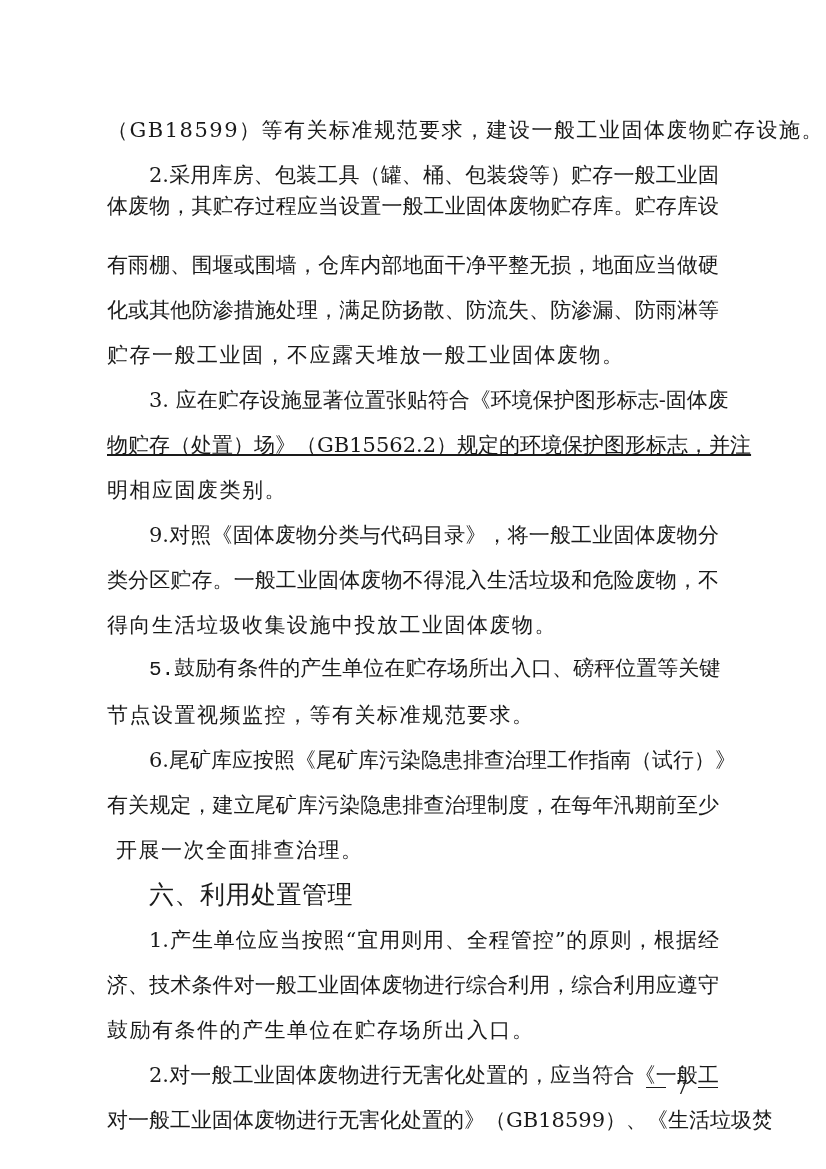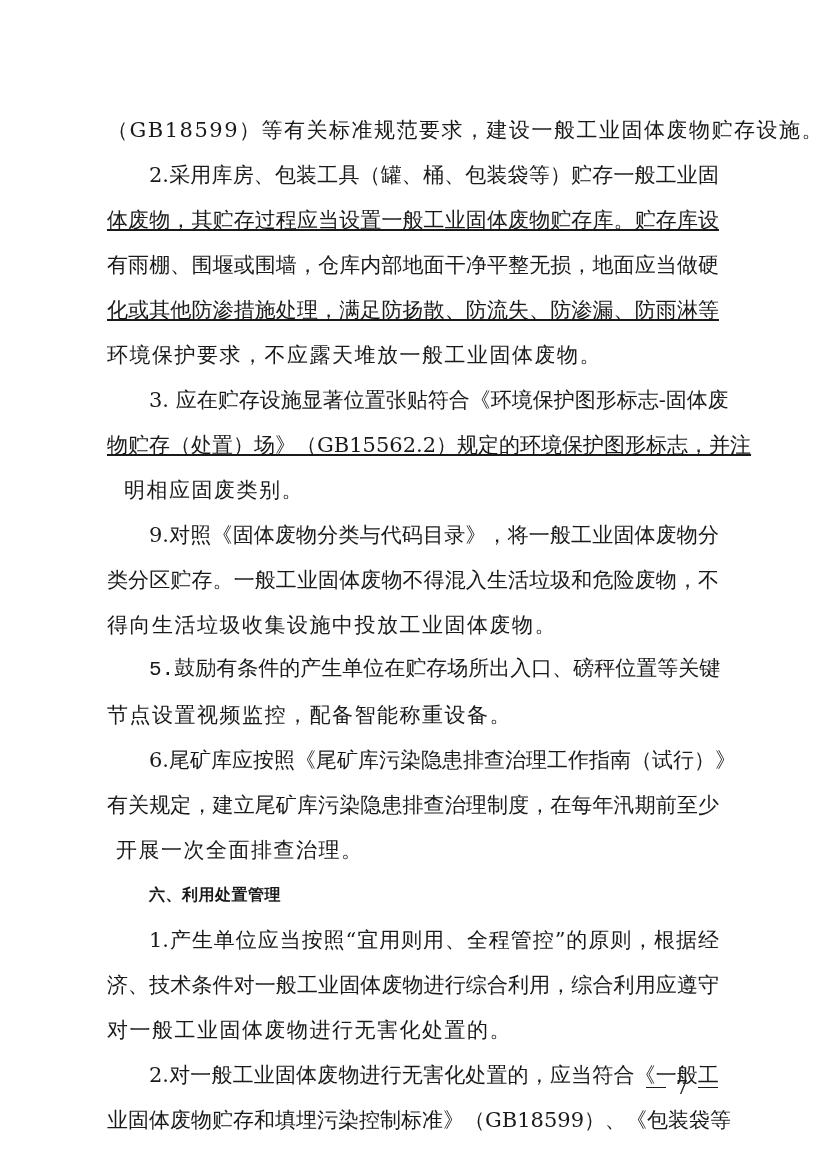--- a/index.html
+++ b/index.html
@@ -32,22 +32,22 @@
     }
     .line.justify {
       width: 612px;
       text-align: justify;
       text-align-last: justify;
       letter-spacing: 0;
     }
     .indent { padding-left: 42px; box-sizing: border-box; }
     .heading {
       font-family: "DejaVu Sans", "Liberation Sans", sans-serif;
-      font-weight: bold;
-      font-size: 16px;
+      font-weight: normal;
+      font-size: 25px;
       letter-spacing: 0.5px;
     }
     .page-number {
       position: absolute;
       left: 646px;
       top: 1076px;
       font-size: 19px;
       font-family: "DejaVu Serif", "Liberation Serif", serif;
       display: flex;
       align-items: center;
@@ -60,43 +60,43 @@
       background: #1a1a1a;
     }
   </style>
 </head>
 <body>
 
 <div class="page">
   <div id="lines-container">
       <div class="line" style="top: 0px;">（GB18599）等有关标准规范要求，建设一般工业固体废物贮存设施。</div>
       <div class="line justify indent" style="top: 45px;">2.采用库房、包装工具（罐、桶、包装袋等）贮存一般工业固</div>
-      <div class="line justify" style="top: 90px; text-decoration: underline;">体废物，其贮存过程应当设置一般工业固体废物贮存库。贮存库设</div>
+      <div class="line justify" style="top: 76px;">体废物，其贮存过程应当设置一般工业固体废物贮存库。贮存库设</div>
       <div class="line justify" style="top: 135px;">有雨棚、围堰或围墙，仓库内部地面干净平整无损，地面应当做硬</div>
-      <div class="line justify" style="top: 180px; text-decoration: underline;">化或其他防渗措施处理，满足防扬散、防流失、防渗漏、防雨淋等</div>
-      <div class="line" style="top: 225px;">环境保护要求，不应露天堆放一般工业固体废物。</div>
+      <div class="line justify" style="top: 180px;">化或其他防渗措施处理，满足防扬散、防流失、防渗漏、防雨淋等</div>
+      <div class="line" style="top: 225px;">贮存一般工业固，不应露天堆放一般工业固体废物。</div>
       <div class="line justify indent" style="top: 270px;">3. 应在贮存设施显著位置张贴符合《环境保护图形标志-固体废</div>
       <div class="line justify" style="top: 315px; text-decoration: underline;">物贮存（处置）场》（GB15562.2）规定的环境保护图形标志，并注</div>
-      <div class="line" style="top: 360px; margin-left: 17px;">明相应固废类别。</div>
+      <div class="line" style="top: 360px;">明相应固废类别。</div>
       <div class="line justify indent" style="top: 405px;">9.对照《固体废物分类与代码目录》，将一般工业固体废物分</div>
       <div class="line justify" style="top: 450px;">类分区贮存。一般工业固体废物不得混入生活垃圾和危险废物，不</div>
       <div class="line" style="top: 495px;">得向生活垃圾收集设施中投放工业固体废物。</div>
       <div class="line justify indent" style="top: 540px; font-family: Liberation Mono, monospace;">5.鼓励有条件的产生单位在贮存场所出入口、磅秤位置等关键</div>
-      <div class="line" style="top: 585px;">节点设置视频监控，配备智能称重设备。</div>
+      <div class="line" style="top: 585px;">节点设置视频监控，等有关标准规范要求。</div>
       <div class="line justify indent" style="top: 630px;">6.尾矿库应按照《尾矿库污染隐患排查治理工作指南（试行）》</div>
       <div class="line justify" style="top: 675px;">有关规定，建立尾矿库污染隐患排查治理制度，在每年汛期前至少</div>
       <div class="line" style="top: 720px; margin-left: 9px;">开展一次全面排查治理。</div>
     </div>
   <div class="line heading indent" id="section-heading" style="top: 765px;">六、利用处置管理</div>
   <div id="lines2-container">
       <div class="line justify indent" style="top: 810px;">1.产生单位应当按照“宜用则用、全程管控”的原则，根据经</div>
       <div class="line justify" style="top: 855px;">济、技术条件对一般工业固体废物进行综合利用，综合利用应遵守</div>
-      <div class="line" style="top: 900px;">对一般工业固体废物进行无害化处置的。</div>
+      <div class="line" style="top: 900px;">鼓励有条件的产生单位在贮存场所出入口。</div>
       <div class="line justify indent" style="top: 945px;">2.对一般工业固体废物进行无害化处置的，应当符合《一般工</div>
-      <div class="line justify" style="top: 990px;">业固体废物贮存和填埋污染控制标准》（GB18599）、《包装袋等</div>
+      <div class="line justify" style="top: 990px;">对一般工业固体废物进行无害化处置的》（GB18599）、《生活垃圾焚</div>
     </div>
 </div>
 
 <div class="page-number">
   <span class="dash"></span>
   <span>7</span>
   <span class="dash"></span>
 </div>
 
 </body></html>

